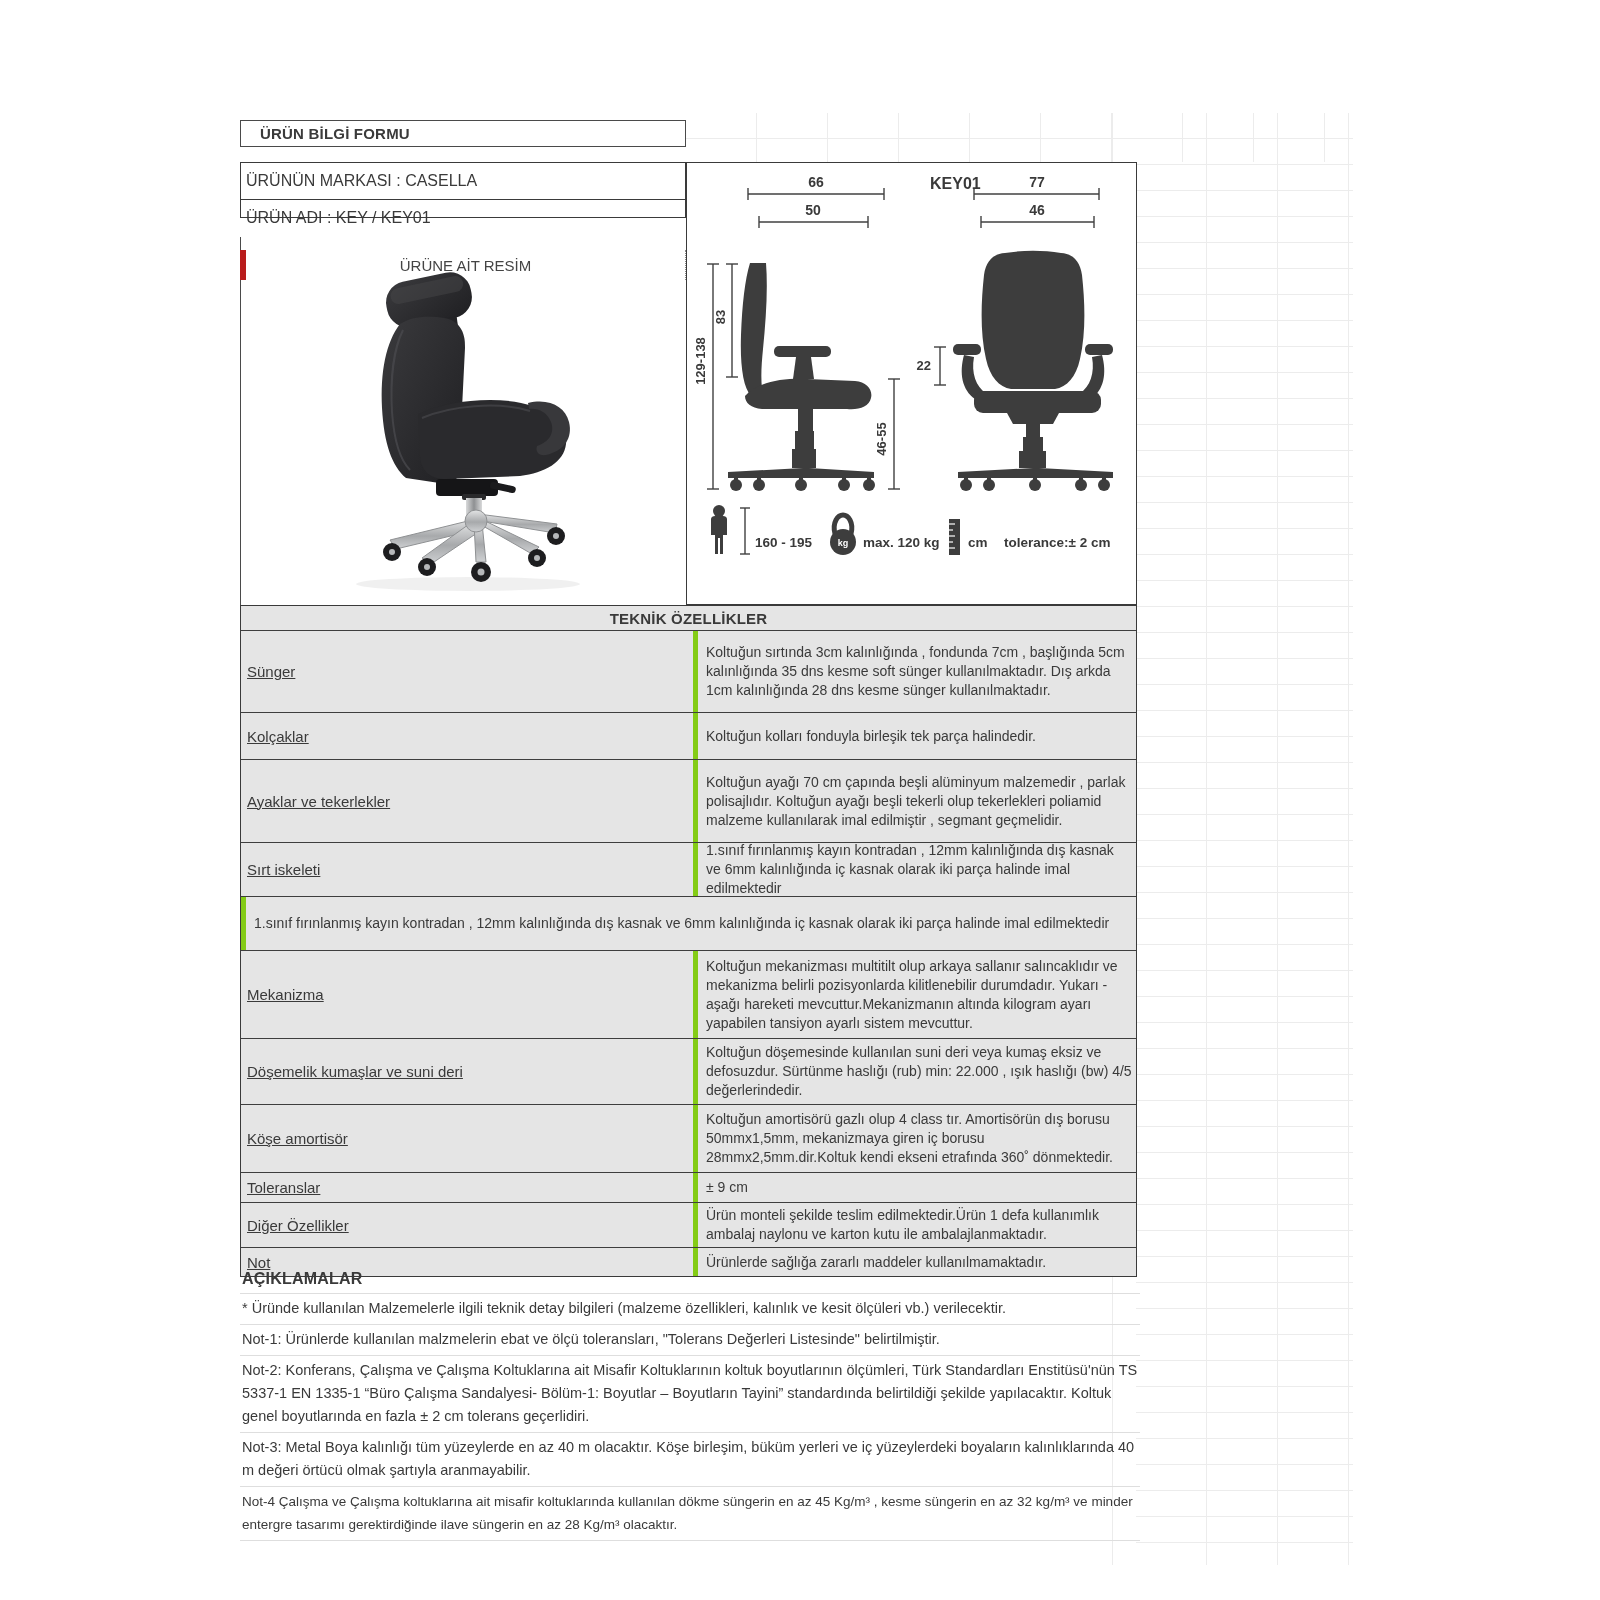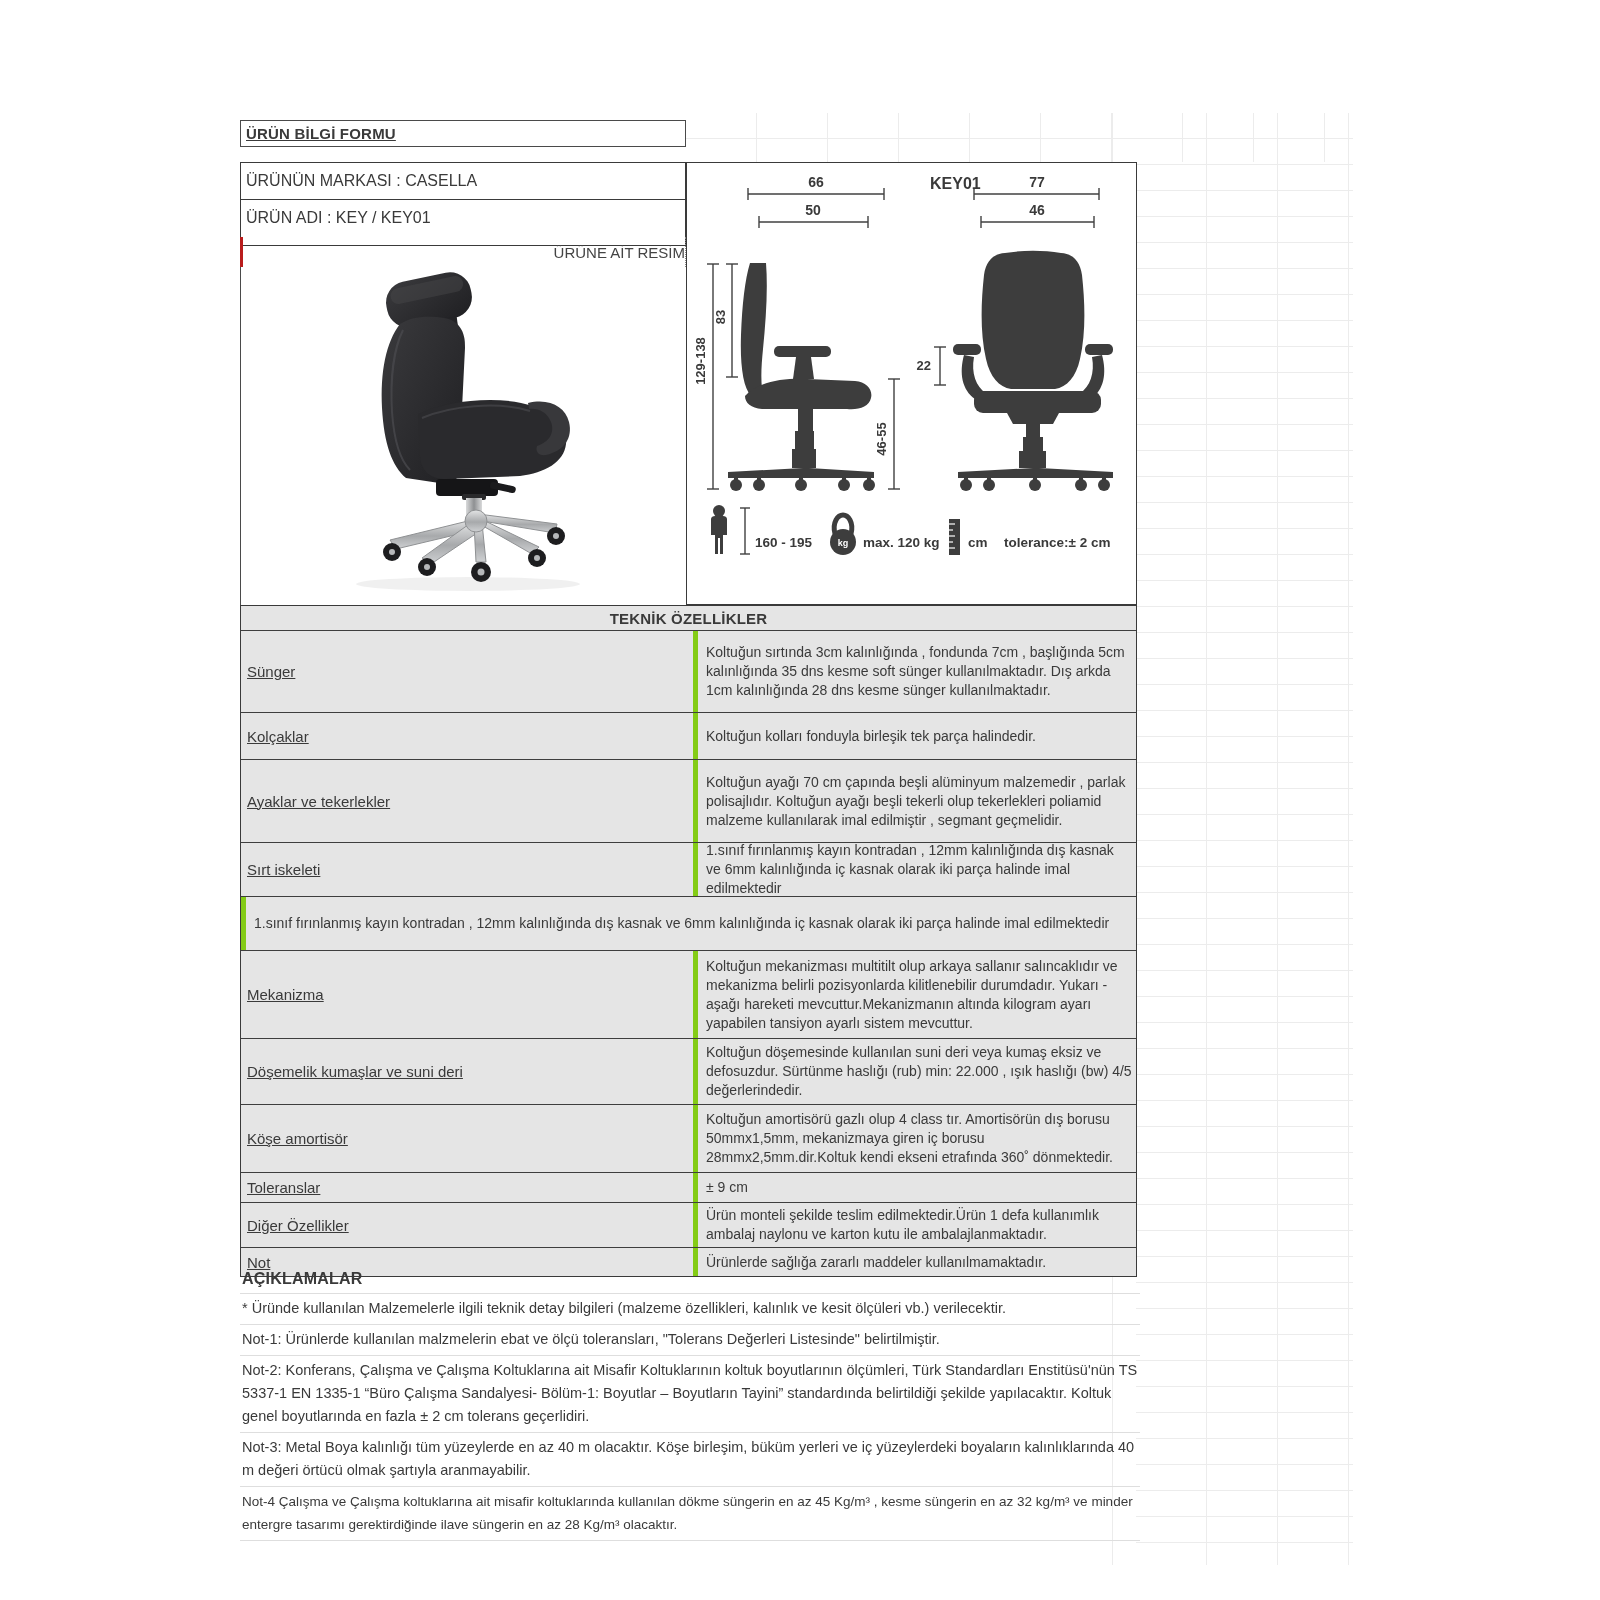--- a/index.html
+++ b/index.html
@@ -6,26 +6,26 @@
   #sheet{position:relative;width:1600px;height:1600px;background:#fff;overflow:hidden;
          font-family:"Liberation Sans","DejaVu Sans",sans-serif;color:#3a3a3a;}
   .abs{position:absolute;box-sizing:border-box;}
   
   .grid-band{background-image:
       repeating-linear-gradient(to right, transparent 0, transparent 70px, #ececec 70px, #ececec 71px),
       repeating-linear-gradient(to bottom, transparent 0, transparent 25px, #ececec 25px, #ececec 26px);}
   .vline{width:1px;background:#ececec;}
   
   .title-cell{left:240px;top:120px;width:446px;height:27px;border:1px solid #4a4a4a;
-      font-weight:700;font-size:15px;display:flex;align-items:center;padding-left:5px;letter-spacing:.2px;text-decoration:underline;}
-  .idbox{left:240px;top:162px;width:446px;height:84px;border:1.5px solid #3a3a3a;}
+      font-weight:700;font-size:15px;display:flex;align-items:center;padding-left:19px;letter-spacing:.2px;}
+  .idbox{left:240px;top:162px;width:446px;height:56px;border:1.5px solid #3a3a3a;}
   .idrow{height:36px;display:flex;align-items:center;padding-left:5px;font-size:16px;}
   .idrow.first{border-bottom:1.5px solid #3a3a3a;}
-  .caption-cell{left:240px;top:237px;width:446px;height:30px;border-left:3px solid #b91c1c;
-      border-right:1px dotted #8a8a8a;display:flex;align-items:center;justify-content:flex-end;
+  .caption-cell{left:240px;top:250px;width:446px;height:30px;border-left:6px solid #b91c1c;
+      border-right:1px dotted #8a8a8a;display:flex;align-items:center;justify-content:center;
       font-size:15px;color:#444;}
   .photo-box{left:240px;top:237px;width:446px;height:368px;border-left:1px solid #4a4a4a;}
   .diagram-box{left:686px;top:162px;width:451px;height:443px;border:1.5px solid #3a3a3a;background:#fff;}
   
   .spec-table{left:240px;top:605px;width:897px;border:1.5px solid #3a3a3a;background:#e5e5e5;}
   .spec-header{height:24px;display:flex;align-items:center;justify-content:center;
       font-weight:700;font-size:15px;letter-spacing:.2px;}
   .spec-row{display:flex;border-top:1px solid #3e3e3e;}
   .spec-label{width:446px;flex:0 0 446px;display:flex;align-items:center;
       padding-left:6px;font-size:15px;text-decoration:underline;}

